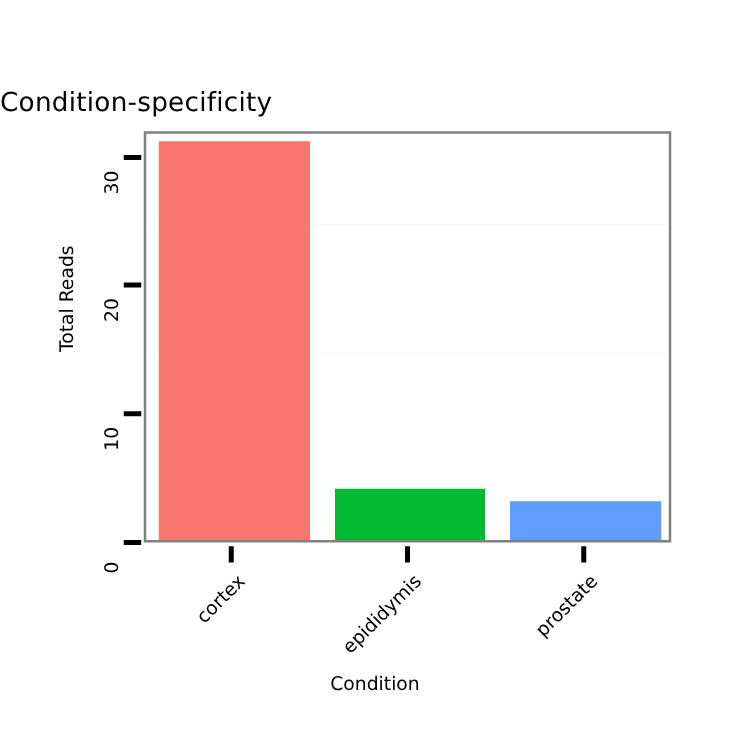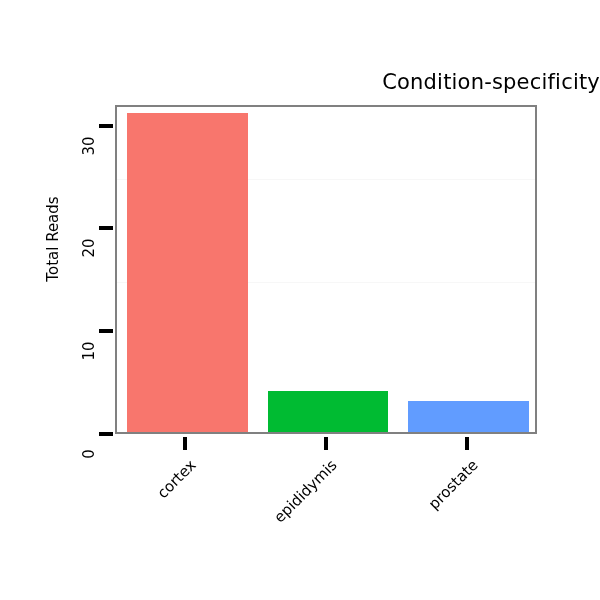--- a/index.html
+++ b/index.html
@@ -20,21 +20,21 @@
     height: 600px;
     background: #ffffff;
   }
 
   
   #chart-title {
     position: absolute;
     left: 0;
     top: 70px;
     width: 600px;
-    text-align: right;
+    text-align: left;
     font-size: 21px;
     letter-spacing: 0.2px;
     color: #000;
   }
 
   
   #plot-panel {
     position: absolute;
     left: 115px;
     top: 105px;
@@ -156,14 +156,15 @@
   <div id="y-axis-title">Total Reads</div>
 
   <div id="x-axis">
       <div class="x-tick-mark" style="left: 183.333px;"></div>
       <div class="x-tick-label" style="left: 67.3333px; width: 120px;">cortex</div>
       <div class="x-tick-mark" style="left: 324px;"></div>
       <div class="x-tick-label" style="left: 208px; width: 120px;">epididymis</div>
       <div class="x-tick-mark" style="left: 464.667px;"></div>
       <div class="x-tick-label" style="left: 348.667px; width: 120px;">prostate</div>
     </div>
+  <div id="x-axis-title">Condition</div>
 
 </div>
 
 </body></html>

